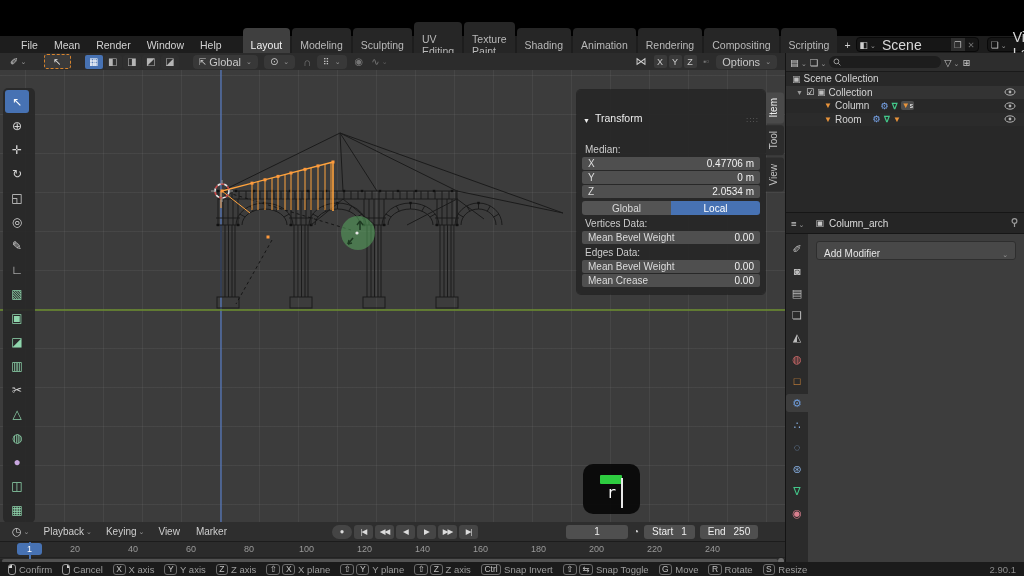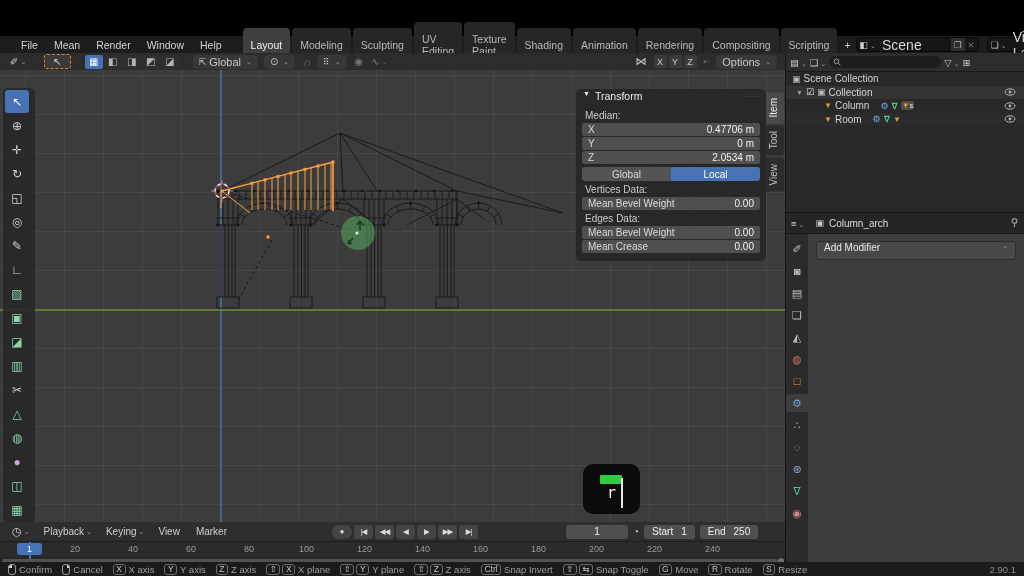--- a/index.html
+++ b/index.html
@@ -49,21 +49,21 @@
   #vp-toolbar{position:absolute;left:3px;top:18px;width:28px;display:flex;flex-direction:column;gap:1px;
               background:rgba(40,40,40,.92);border-radius:5px;padding:2px}
   .tool-btn{width:24px;height:23px;display:flex;align-items:center;justify-content:center;border-radius:3px;
             color:#d5d5d5;font-size:12px}
   .tool-btn.active{background:#4772b3;color:#fff}
   .tool-btn.green{color:#8fd6ad}
   .tool-btn.purple{color:#c9a7e0}
   
   #npanel{position:absolute;left:577px;top:20px;width:188px;background:rgba(40,40,40,.96);
           border-radius:4px;padding-bottom:6px;box-shadow:0 0 0 1px rgba(0,0,0,.35)}
-  #npanel .title-row{display:flex;align-items:flex-start;height:17px;padding:0 6px;color:#ededed;font-size:10.5px}
+  #npanel .title-row{display:flex;align-items:flex-end;height:17px;padding:17px 6px;color:#ededed;font-size:10.5px}
   #npanel .grip{margin-left:auto;color:#6f6f6f;font-size:8px;letter-spacing:1px}
   .np-label{color:#cdcdcd;font-size:10px;margin:3px 8px 2px}
   .np-field{display:flex;align-items:center;height:13px;background:#4f4f4f;border-radius:2px;
             margin:1px 5px;padding:0 6px;font-size:10px}
   .np-field .fl{color:#dcdcdc}
   .np-field .fv{margin-left:auto;color:#f2f2f2}
   .seg{display:flex;margin:3px 5px;height:14px;border-radius:3px;overflow:hidden}
   .seg-opt{flex:1;display:flex;align-items:center;justify-content:center;background:#545454;color:#dadada;font-size:10px}
   .seg-opt.active{background:#4772b3;color:#fff}
   #np-tabs{position:absolute;left:766px;top:22px;width:18px;display:flex;flex-direction:column;gap:2px}
@@ -95,21 +95,21 @@
   #props-header{height:20px;background:#252525;border-top:1px solid #161616;border-bottom:1px solid #161616;
                 display:flex;align-items:center;gap:5px;padding:0 5px;font-size:10px}
   #props-wrap{display:flex;height:329px}
   #props-tabs{width:22px;background:#2b2b2b;display:flex;flex-direction:column;align-items:center;padding-top:6px;gap:4px}
   .ptab{width:22px;height:18px;display:flex;align-items:center;justify-content:center;font-size:11px;color:#bdbdbd}
   .ptab.active{background:#3d3d3d;border-radius:3px 0 0 3px}
   .ptab.mod{color:#6f9ddc}.ptab.green{color:#43c78a}.ptab.world{color:#d46b6b}
   .ptab.blue{color:#86aee0}.ptab.mat{color:#d97f8e}.ptab.orange{color:#e8933a}
   #props-body{flex:1;background:#3d3d3d;position:relative}
   #add-modifier{position:absolute;left:8px;top:7px;right:8px;height:17px;background:#484848;border:1px solid #2e2e2e;
-                border-radius:3px;display:flex;align-items:flex-start;padding:0 7px;color:#e6e6e6;font-size:10px}
+                border-radius:3px;display:flex;align-items:flex-end;padding:0 7px;color:#e6e6e6;font-size:10px}
   #add-modifier .caret{margin-left:auto}
   
   #timeline{position:absolute;top:522px;left:0;width:785px;height:40px;background:#2b2b2b}
   #tl-header{height:19px;background:#2e2e2e;border-bottom:1px solid #1c1c1c;display:flex;align-items:center;padding:0 5px;position:relative}
   .tl-menu{padding:0 7px;color:#cfcfcf;font-size:10px;display:flex;align-items:center}
   #transport{position:absolute;left:332px;display:flex;align-items:center;gap:2px}
   .tp-btn{min-width:15px;height:14px;background:#454545;border-radius:3px;color:#dcdcdc;font-size:7.5px;
           display:flex;align-items:center;justify-content:center;padding:0 2px;letter-spacing:-1px}
   .tp-btn.record{border-radius:8px;width:16px;letter-spacing:0}
   #tl-fields{position:absolute;left:566px;display:flex;align-items:center;gap:5px;font-size:10px}

